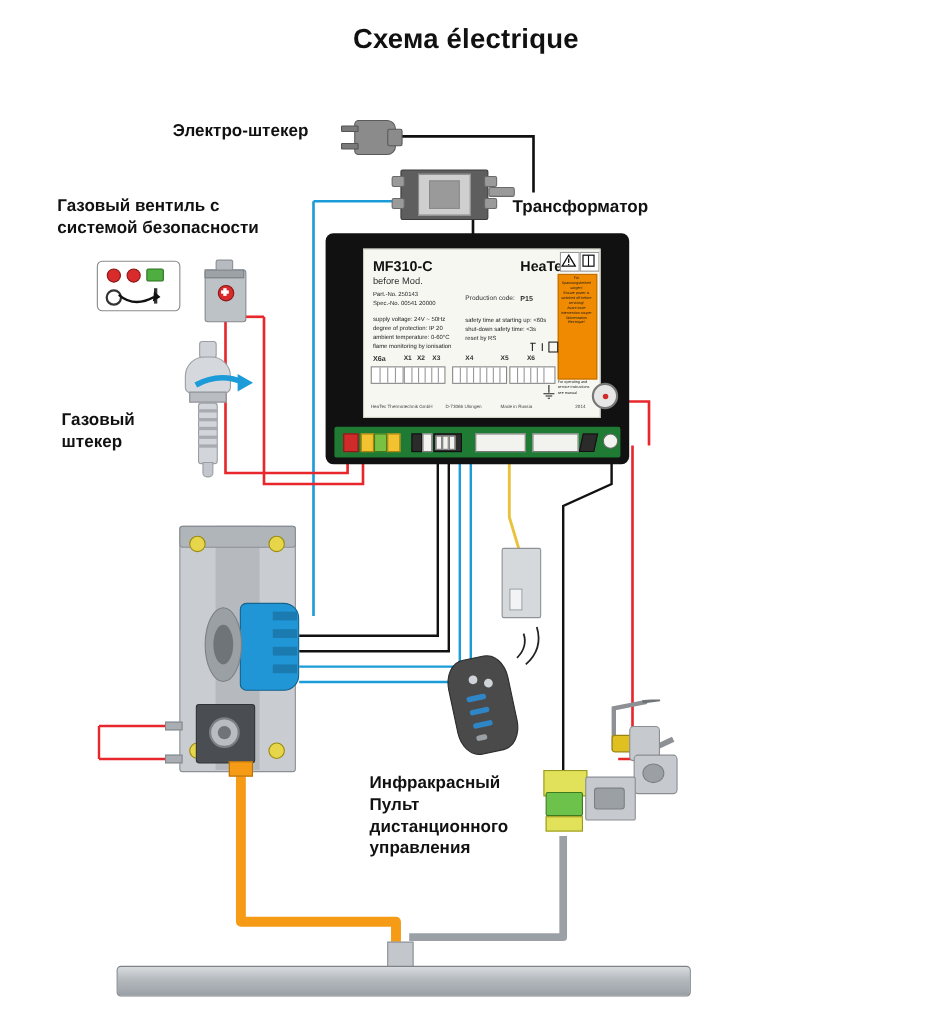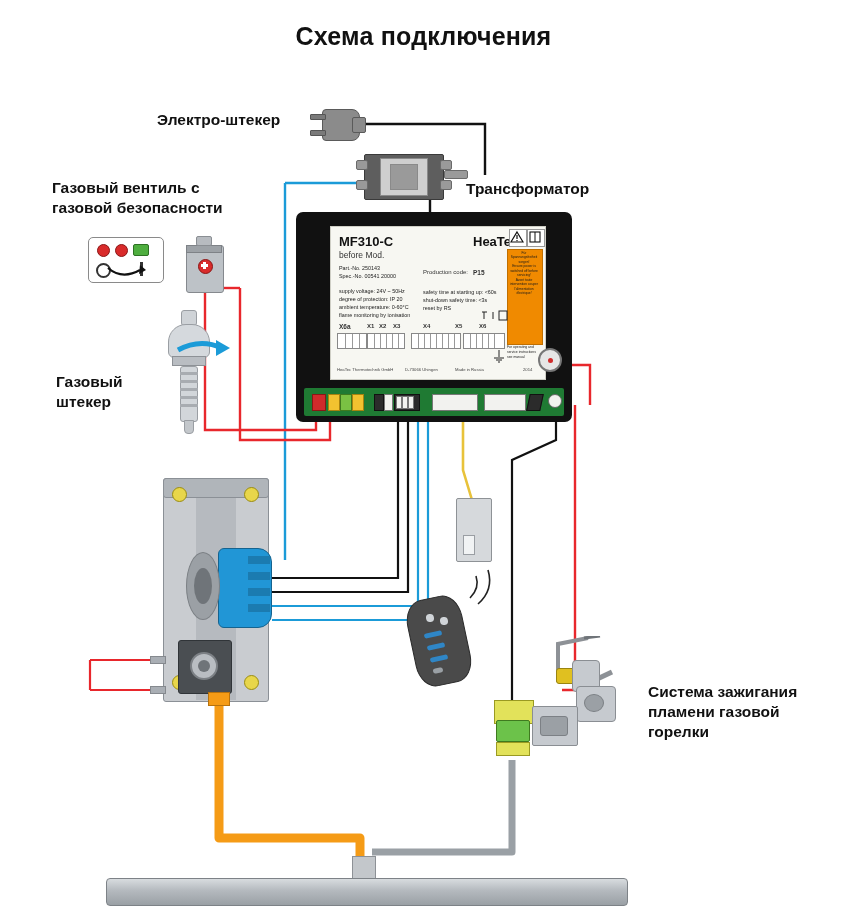--- a/index.html
+++ b/index.html
@@ -248,21 +248,21 @@
     background: #d6d9dc;
     border: 1px solid #8e9296;
     border-radius: 2px;
   }
 </style>
 </head>
 <body>
 
 <div id="page">
 
-  <div class="title">Схема подключения</div>
+  <div class="title">Схема électrique</div>
 
   <svg width="847" height="924" style="position:absolute;left:0;top:0;">
 
     <path d="M360 124 L485 124 L485 175" stroke="#111111" stroke-width="2.4" fill="none"></path>
 
     <path d="M430 186 L430 214" stroke="#111111" stroke-width="2.4" fill="none"></path>
 
     <path d="M285 183 L285 420 L285 560" stroke="#1b9bd8" stroke-width="2.4" fill="none"></path>
     <path d="M285 183 L362 183" stroke="#1b9bd8" stroke-width="2.4" fill="none"></path>
 
@@ -309,21 +309,21 @@
     <div class="trafo-core" style="left:380px; top:158px; width:46px; height:36px;"></div>
     <div class="trafo-core" style="left:390px; top:164px; width:26px; height:24px; background:#9a9a9a;"></div>
     <div class="trafo-lug" style="left:356px; top:160px; width:10px; height:8px;"></div>
     <div class="trafo-lug" style="left:356px; top:180px; width:10px; height:8px;"></div>
     <div class="trafo-lug" style="left:440px; top:160px; width:10px; height:8px;"></div>
     <div class="trafo-lug" style="left:440px; top:180px; width:10px; height:8px;"></div>
     <div class="trafo-lug" style="left:444px; top:170px; width:22px; height:7px;"></div>
   </div>
 
   <div class="lbl" style="left:52px; top:178px;">Газовый вентиль с
-газовой безопасности</div>
+системой безопасности</div>
   <div>
     <div class="panel-white" style="left:88px; top:237px; width:74px; height:44px;"></div>
     <div class="led" style="left:97px; top:244px; width:11px; height:11px; background:#d92b2b; border:1px solid #8a1616;"></div>
     <div class="led" style="left:115px; top:244px; width:11px; height:11px; background:#d92b2b; border:1px solid #8a1616;"></div>
     <div class="led" style="left:133px; top:244px; width:14px; height:10px; background:#4eae3f; border-radius:2px; border:1px solid #2d7123;"></div>
     <div class="led" style="left:96px; top:263px; width:11px; height:11px; background:#fff; border:2px solid #333;"></div>
     <div class="box" style="left:140px; top:262px; width:3px; height:14px; background:#333;"></div>
     <svg width="40" height="18" style="position:absolute;left:106px;top:262px;">
       <path d="M2 6 q14 12 32 2" stroke="#111" stroke-width="2.2" fill="none"></path>
       <path d="M34 3 l6 5 l-7 4 z" fill="#111"></path>
@@ -498,33 +498,34 @@
     <div class="gasblk" style="left:178px; top:640px; width:52px; height:52px; background:#4a4e52; border:1px solid #303438;"></div>
     <div class="box" style="left:190px; top:652px; width:28px; height:28px; border-radius:50%; background:#b9bdc2; border:2px solid #7c8085;"></div>
     <div class="box" style="left:198px; top:660px; width:12px; height:12px; border-radius:50%; background:#6f7479;"></div>
 
     <div class="box" style="left:150px; top:656px; width:16px; height:8px; background:#a9aeb4; border:1px solid #85898e;"></div>
     <div class="box" style="left:150px; top:686px; width:16px; height:8px; background:#a9aeb4; border:1px solid #85898e;"></div>
 
     <div class="box" style="left:208px; top:692px; width:22px; height:14px; background:#f59b16; border:1px solid #b8720c;"></div>
   </div>
 
+  <div class="lbl" style="left:336px; top:702px;">Инфракрасный
+Пульт
+дистанционного
+управления</div>
   <div>
     <div class="remote" style="left:411px; top:597px; width:54px; height:86px; transform: rotate(-12deg);"></div>
     <div class="box" style="left:426px; top:614px; width:8px; height:8px; border-radius:50%; background:#d0d4d8; transform: rotate(-12deg);"></div>
     <div class="box" style="left:440px; top:617px; width:8px; height:8px; border-radius:50%; background:#d0d4d8; transform: rotate(-12deg);"></div>
     <div class="box" style="left:424px; top:632px; width:18px; height:5px; border-radius:3px; background:#2f86c6; transform: rotate(-12deg);"></div>
     <div class="box" style="left:427px; top:644px; width:18px; height:5px; border-radius:3px; background:#2f86c6; transform: rotate(-12deg);"></div>
     <div class="box" style="left:430px; top:656px; width:18px; height:5px; border-radius:3px; background:#2f86c6; transform: rotate(-12deg);"></div>
     <div class="box" style="left:433px; top:668px; width:10px; height:5px; border-radius:3px; background:#9aa0a5; transform: rotate(-12deg);"></div>
   </div>
 
-  <div class="lbl" style="left:648px; top:682px;">Система зажигания
-пламени газовой
-горелки</div>
   <div>
 
     <svg width="120" height="90" style="position:absolute; left:540px; top:636px;">
       <path d="M18 46 L18 8 L48 2" stroke="#8d9196" stroke-width="4" fill="none"></path>
       <path d="M38 52 L72 36" stroke="#8d9196" stroke-width="5" fill="none"></path>
       <path d="M44 2 L60 0" stroke="#6f7479" stroke-width="3" fill="none"></path>
     </svg>
     <div class="ign-yellow" style="left:556px; top:668px; width:20px; height:14px; border-radius:3px;"></div>
     <div class="ign-body" style="left:572px; top:660px; width:26px; height:30px; border-radius:4px;"></div>
     <div class="ign-body" style="left:576px; top:686px; width:38px; height:34px; border-radius:4px;"></div>

